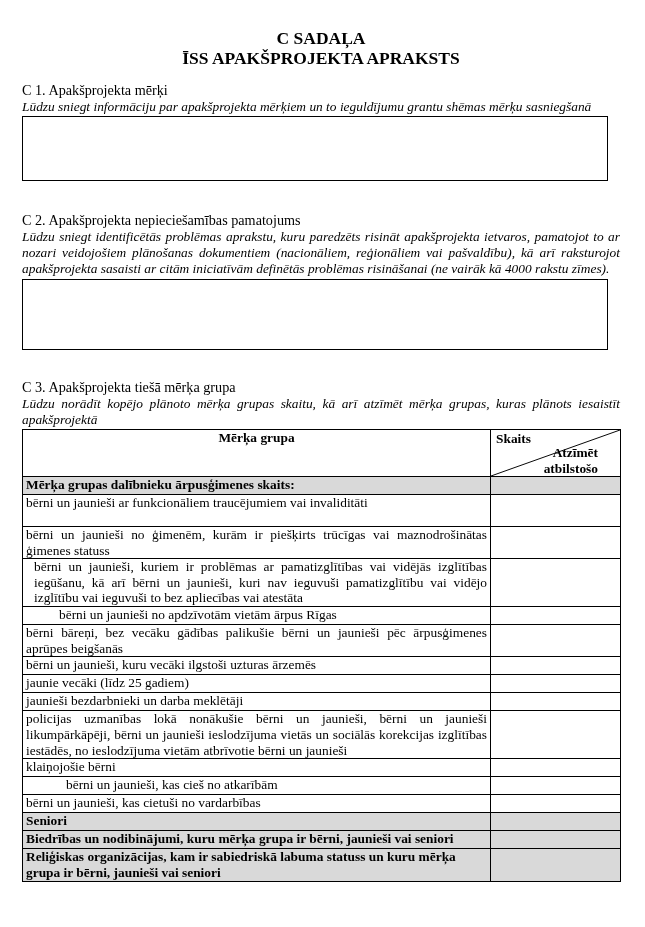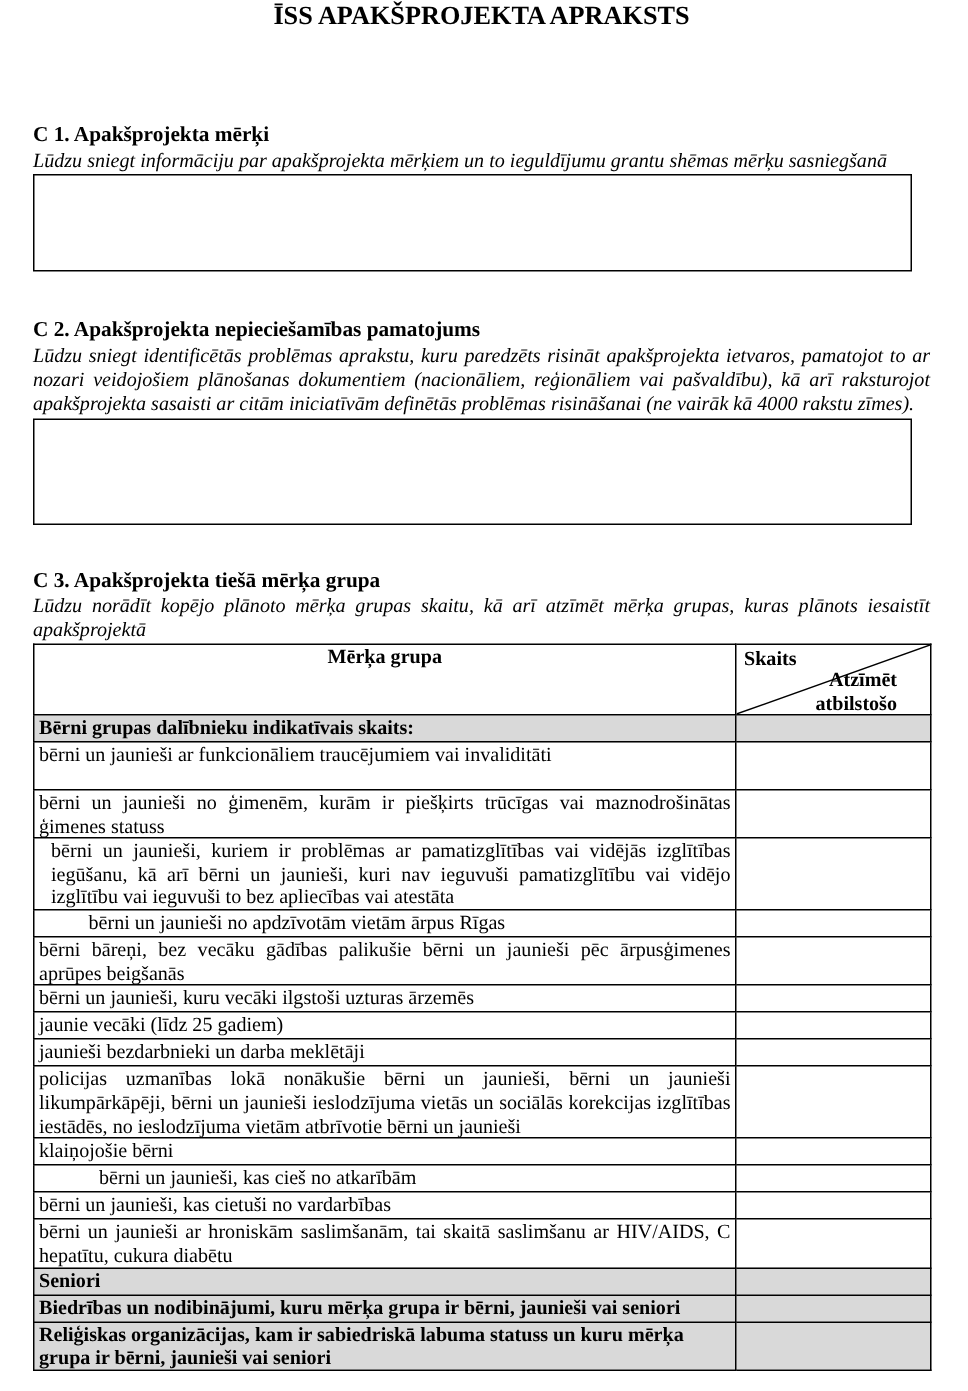--- a/index.html
+++ b/index.html
@@ -7,21 +7,21 @@
     width: 645px; height: 927px; position: relative; overflow: hidden;
     font-family: "Liberation Serif", "DejaVu Serif", serif;
     color: #000;
   }
   .page { position: absolute; left: 22px; top: 0; width: 598px; }
   .title {
     text-align: center; font-weight: bold; font-size: 17.5px; line-height: 20px;
     margin: 0; padding: 0;
   }
   .title.t1 { margin-top: 28px; }
-  .sec-head { font-weight: bold; font-size: 14.2px; line-height: 17px; margin: 0; }
+  .sec-head { font-weight: normal; font-size: 14.2px; line-height: 17px; margin: 0; }
   .sec-desc {
     font-style: italic; font-size: 13.4px; line-height: 16px; margin: 0;
     text-align: justify; text-align-last: left;
   }
   .answer-box {
     border: 1.3px solid #000; box-sizing: border-box; width: 586px;
     background: #fff;
   }
   #c1 { position: absolute; top: 82px; left: 0; width: 598px; }
   #c1 .answer-box { height: 65px; margin-top: 1px; }
@@ -46,20 +46,21 @@
   .hdr-val svg { position: absolute; left: 0; top: 0; width: 100%; height: 100%; }
   tr.gray td { background: #d9d9d9; font-weight: bold; }
   td.sub { padding-left: 33px; text-align: justify; text-align-last: left; }
   td.val { border-right: 1.5px solid #000; }
   tr.last td { border-bottom: 1.5px solid #000; }
 </style>
 </head>
 <body>
 
 <div class="page">
+  <h1 class="title t1">C SADAĻA</h1>
   <h1 class="title">ĪSS APAKŠPROJEKTA APRAKSTS</h1>
 
   <div id="c1">
     <p class="sec-head">C 1. Apakšprojekta mērķi</p>
     <p class="sec-desc">Lūdzu sniegt informāciju par apakšprojekta mērķiem un to ieguldījumu grantu shēmas mērķu sasniegšanā</p>
     <div class="answer-box"></div>
   </div>
 
   <div id="c2">
     <p class="sec-head">C 2. Apakšprojekta nepieciešamības pamatojums</p>
@@ -88,21 +89,21 @@
         <span class="skaits">Skaits</span>
         <span class="atzimet">
           <span>Atzīmēt</span><br>
           <span>atbilstošo</span>
         </span>
       </th>
     </tr>
   </thead>
   <tbody id="rows-body">
       <tr class="gray">
-        <td style="height: 17px; background: rgb(217, 217, 217);">Bērni grupas dalībnieku indikatīvais skaits:</td>
+        <td style="height: 17px; background: rgb(217, 217, 217);">Mērķa grupas dalībnieku ārpusģimenes skaits:</td>
         <td class="val" style="background: rgb(217, 217, 217);"></td>
       </tr>
       <tr>
         <td class="sub" style="height: 31px;">bērni un jaunieši ar funkcionāliem traucējumiem vai invaliditāti</td>
         <td class="val"></td>
       </tr>
       <tr>
         <td class="sub" style="height: 31px;">bērni un jaunieši no ģimenēm, kurām ir piešķirts trūcīgas vai maznodrošinātas ģimenes statuss</td>
         <td class="val"></td>
       </tr>
@@ -139,24 +140,20 @@
         <td class="val"></td>
       </tr>
       <tr>
         <td class="sub" style="height: 17px; padding-left: 43px;">bērni un jaunieši, kas cieš no atkarībām</td>
         <td class="val"></td>
       </tr>
       <tr>
         <td class="sub" style="height: 17px;">bērni un jaunieši, kas cietuši no vardarbības</td>
         <td class="val"></td>
       </tr>
-      <tr>
-        <td class="sub" style="height: 31px;">bērni un jaunieši ar hroniskām saslimšanām, tai skaitā saslimšanu ar HIV/AIDS, C hepatītu, cukura diabētu</td>
-        <td class="val"></td>
-      </tr>
       <tr class="gray">
         <td style="height: 17px; background: rgb(217, 217, 217);">Seniori</td>
         <td class="val" style="background: rgb(217, 217, 217);"></td>
       </tr>
       <tr class="gray">
         <td style="height: 17px; background: rgb(217, 217, 217);">Biedrības un nodibinājumi, kuru mērķa grupa ir bērni, jaunieši vai seniori</td>
         <td class="val" style="background: rgb(217, 217, 217);"></td>
       </tr>
       <tr class="gray last">
         <td style="height: 31px; background: rgb(217, 217, 217);">Reliģiskas organizācijas, kam ir sabiedriskā labuma statuss un kuru mērķa grupa ir bērni, jaunieši vai seniori</td>

